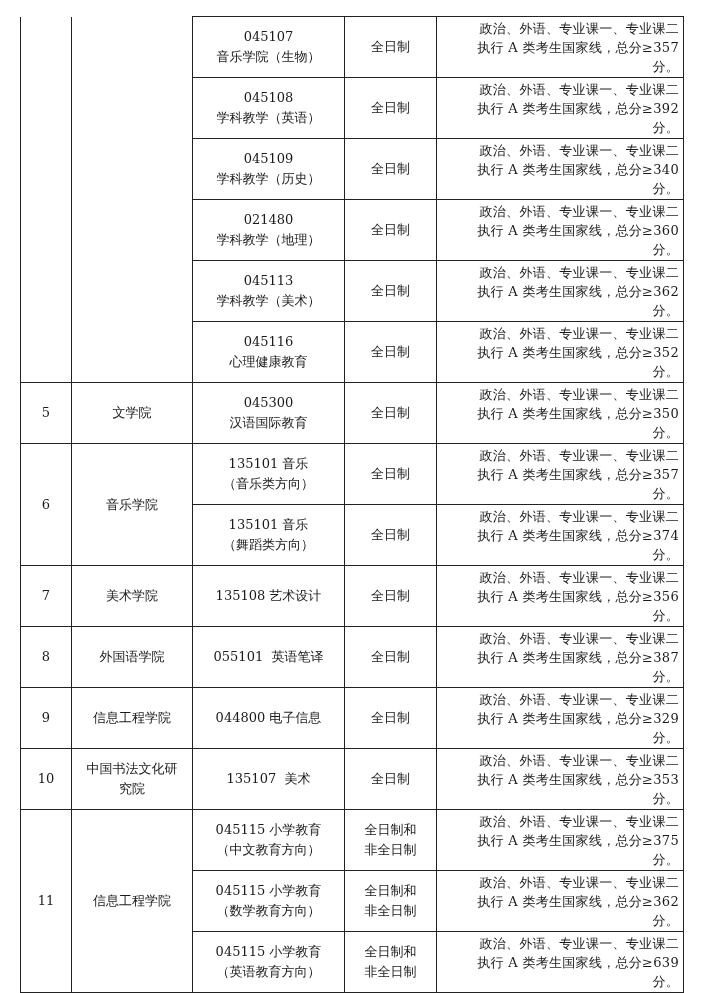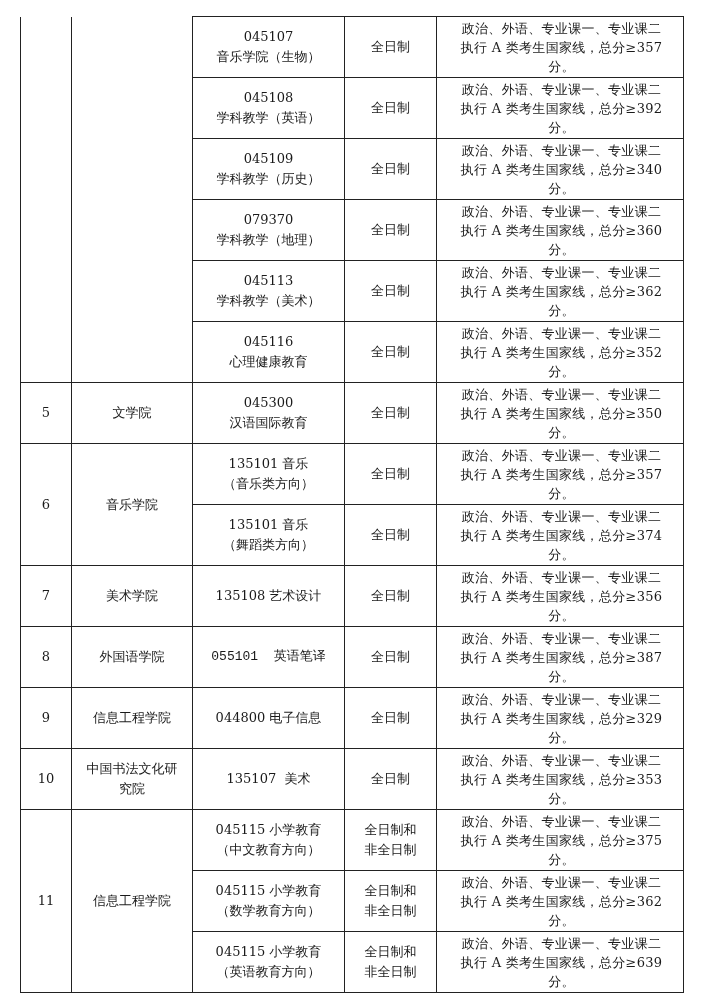--- a/index.html
+++ b/index.html
@@ -4,21 +4,21 @@
 <style>
   html, body { margin: 0; padding: 0; background: #ffffff; }
   body { width: 703px; height: 993px; position: relative; overflow: hidden;
          font-family: "DejaVu Serif", "Liberation Serif", serif; color: #1a1a1a; }
   .tbl { position: absolute; left: 20px; top: 16px; width: 663px;
          border-collapse: collapse; table-layout: fixed; }
   .tbl td { border: 1.5px solid #222; padding: 0; text-align: center; vertical-align: middle;
             font-size: 13px; line-height: 20px; }
   .tbl tr { height: 61px; }
   .tbl td.open-top { border-top: none; }
-  .tbl td.req { text-align: center; padding-left: 7px; padding-right: 4px; font-size: 13px; line-height: 19px; letter-spacing: 0.3px; }
+  .tbl td.req { text-align: right; padding-left: 7px; padding-right: 4px; font-size: 13px; line-height: 19px; letter-spacing: 0.3px; }
   .c1 { width: 51px; } .c2 { width: 121px; } .c3 { width: 152px; } .c4 { width: 92px; } .c5 { width: 247px; }
   .line { display: block; }
 </style>
 </head>
 <body>
 
 <table class="tbl">
   <colgroup>
       <col class="c1">
       <col class="c2">
@@ -61,21 +61,21 @@
         </td>
       <td>全日制</td>
       <td class="req">
           <span class="line">政治、外语、专业课一、专业课二</span>
           <span class="line">执行 A 类考生国家线，总分≥340</span>
           <span class="line">分。</span>
         </td>
     </tr>
     <tr>
       <td>
-          <span class="line">079370</span>
+          <span class="line">021480</span>
           <span class="line">学科教学（地理）</span>
         </td>
       <td>全日制</td>
       <td class="req">
           <span class="line">政治、外语、专业课一、专业课二</span>
           <span class="line">执行 A 类考生国家线，总分≥360</span>
           <span class="line">分。</span>
         </td>
     </tr>
     <tr>
@@ -153,21 +153,21 @@
       <td class="req">
           <span class="line">政治、外语、专业课一、专业课二</span>
           <span class="line">执行 A 类考生国家线，总分≥356</span>
           <span class="line">分。</span>
         </td>
     </tr>
 
     <tr>
       <td>8</td>
       <td>外国语学院</td>
-      <td style="white-space: pre; font-family: Liberation Mono, monospace;">055101  英语笔译</td>
+      <td style="white-space: pre;">055101  英语笔译</td>
       <td>全日制</td>
       <td class="req">
           <span class="line">政治、外语、专业课一、专业课二</span>
           <span class="line">执行 A 类考生国家线，总分≥387</span>
           <span class="line">分。</span>
         </td>
     </tr>
 
     <tr>
       <td>9</td>

